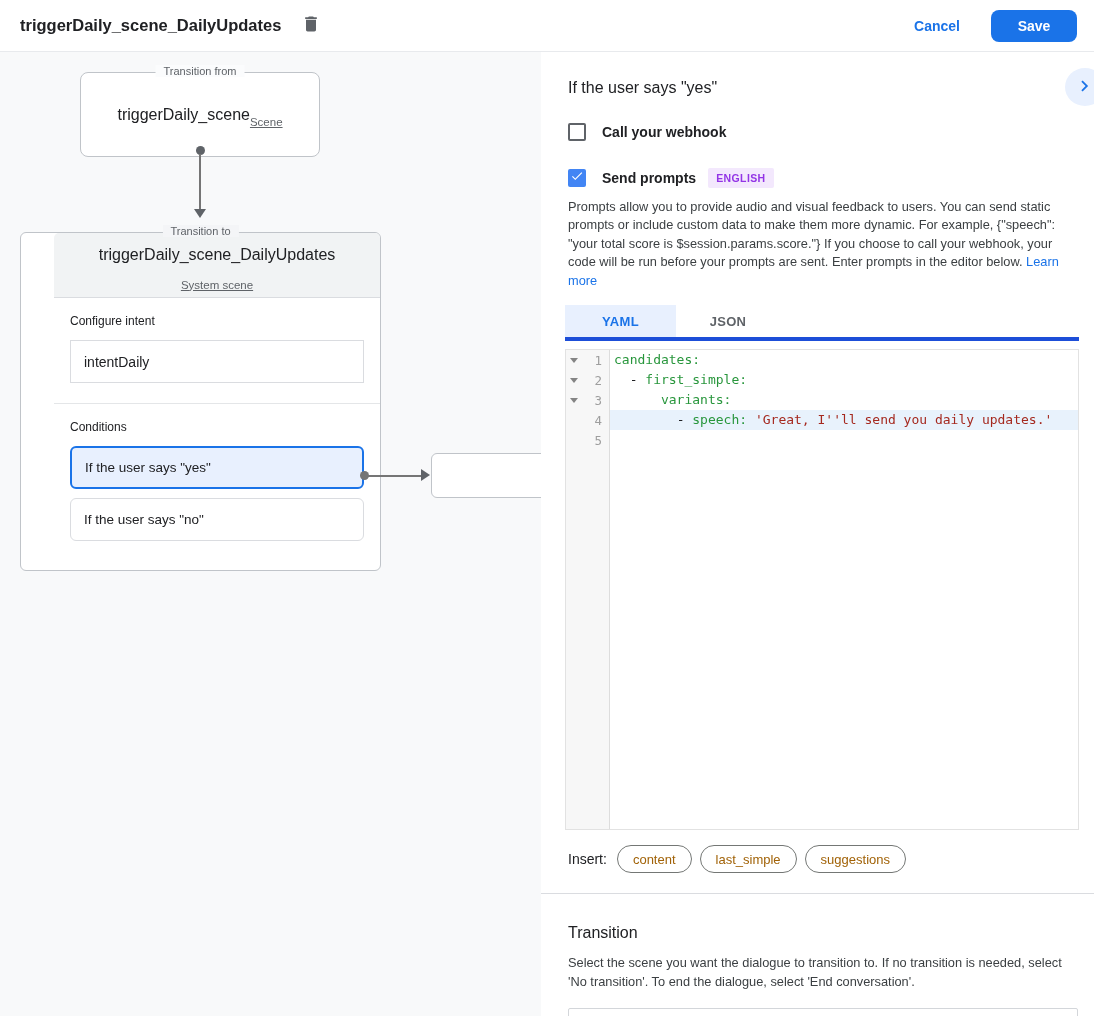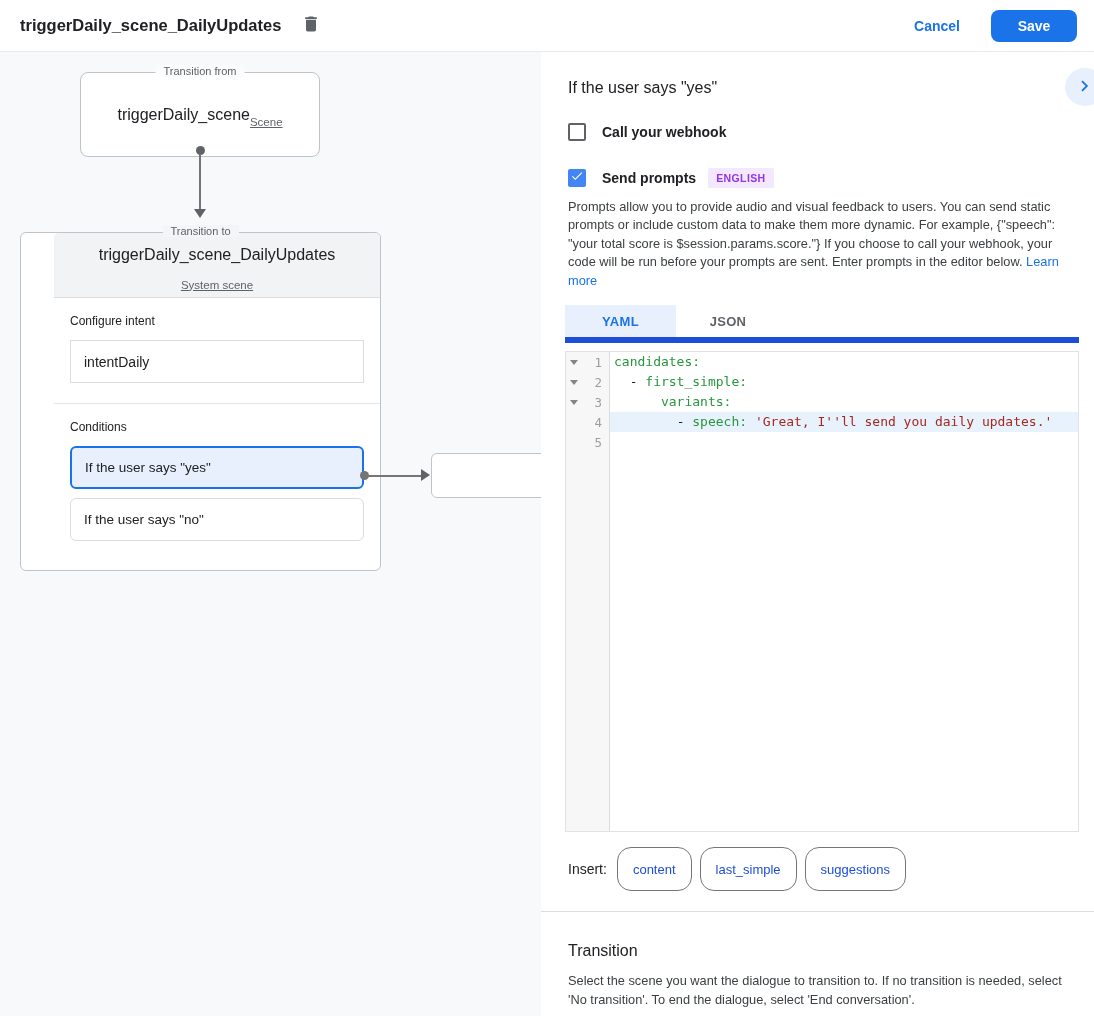--- a/index.html
+++ b/index.html
@@ -75,21 +75,21 @@
     background:#fff; cursor:pointer; flex-shrink:0; }
   .checkbox-checked { width:18px; height:18px; border-radius:2px; background:#4285f4;
     cursor:pointer; flex-shrink:0; display:flex; align-items:center; justify-content:center; }
   .cb-label { font-size:14px; font-weight:700; color:#202124; margin-left:16px; }
   .lang-badge { margin-left:12px; background:#f3e8fd; color:#9334e6; font-size:10.5px;
     font-weight:700; letter-spacing:.4px; padding:4px 8px; border-radius:2px; }
 
   .prompts-desc { margin-top:10px; width:510px; font-size:12.8px; line-height:1.44; color:#3c4043; }
   .learn-more { color:#1a73e8; text-decoration:none; cursor:pointer; }
 
-  .tabbar { margin-top:15px; margin-left:-3px; display:flex; border-bottom:6px solid #1d4ed8;
+  .tabbar { margin-top:15px; margin-left:-3px; display:flex; border-bottom:4px solid #1d4ed8;
     width:514px; }
   .tab { height:32px; display:flex; align-items:center; justify-content:center;
     font-size:13px; font-weight:600; letter-spacing:.3px; cursor:pointer; }
   .tab-active { width:111px; background:#e8f0fe; color:#1a73e8; }
   .tab-inactive { width:104px; background:transparent; color:#5f6368; }
 
   .editor { margin-top:8px; height:481px; border:1px solid #e2e2e2; display:flex;
     width:514px; margin-left:-3px; font-family:"DejaVu Sans Mono", monospace; font-size:13px; }
   .gutter { width:44px; flex-shrink:0; background:#f7f7f7; border-right:1px solid #ddd; }
   .gutter-row { height:20px; display:flex; align-items:center; }
@@ -99,22 +99,22 @@
   .lnum { flex:1; text-align:right; padding-right:7px; color:#9e9e9e; font-size:12.5px; }
   .code { flex:1; overflow:hidden; line-height:20px; cursor:text; }
   .code-line { height:20px; white-space:pre; padding-left:4px; }
   .line-active { background:#e8f2fc; }
   .tok-key { color:#28963c; }
   .tok-str { color:#a5291f; }
   .tok-plain { color:#202124; }
 
   .insert-row { margin-top:15px; display:flex; align-items:center; }
   .insert-label { font-size:14px; color:#202124; margin-right:10px; }
-  .chip { height:44px; border:1px solid #747775; border-radius:14px; background:#fff;
-    padding:0 15px; font-size:13px; color:#1d4ed8; margin-right:8px; cursor:pointer;
+  .chip { height:28px; border:1px solid #747775; border-radius:14px; background:#fff;
+    padding:0 15px; font-size:13px; color:#a16207; margin-right:8px; cursor:pointer;
     font-family:inherit; }
 
   .panel-divider { border-top:1px solid #dadce0; margin:20px -16px 0 -27px; }
 
   .transition-heading { margin-top:30px; font-size:16px; color:#202124; }
   .transition-desc { margin-top:12px; width:510px; font-size:12.8px; line-height:1.44; color:#3c4043; }
   .dropdown { margin-top:17px; width:510px; height:35px; border:1px solid #d3d6da; border-radius:2px;
     display:flex; align-items:center; justify-content:space-between;
     padding:0 8px 0 13px; font-size:14.5px; cursor:pointer; background:#fff; }
 </style>

